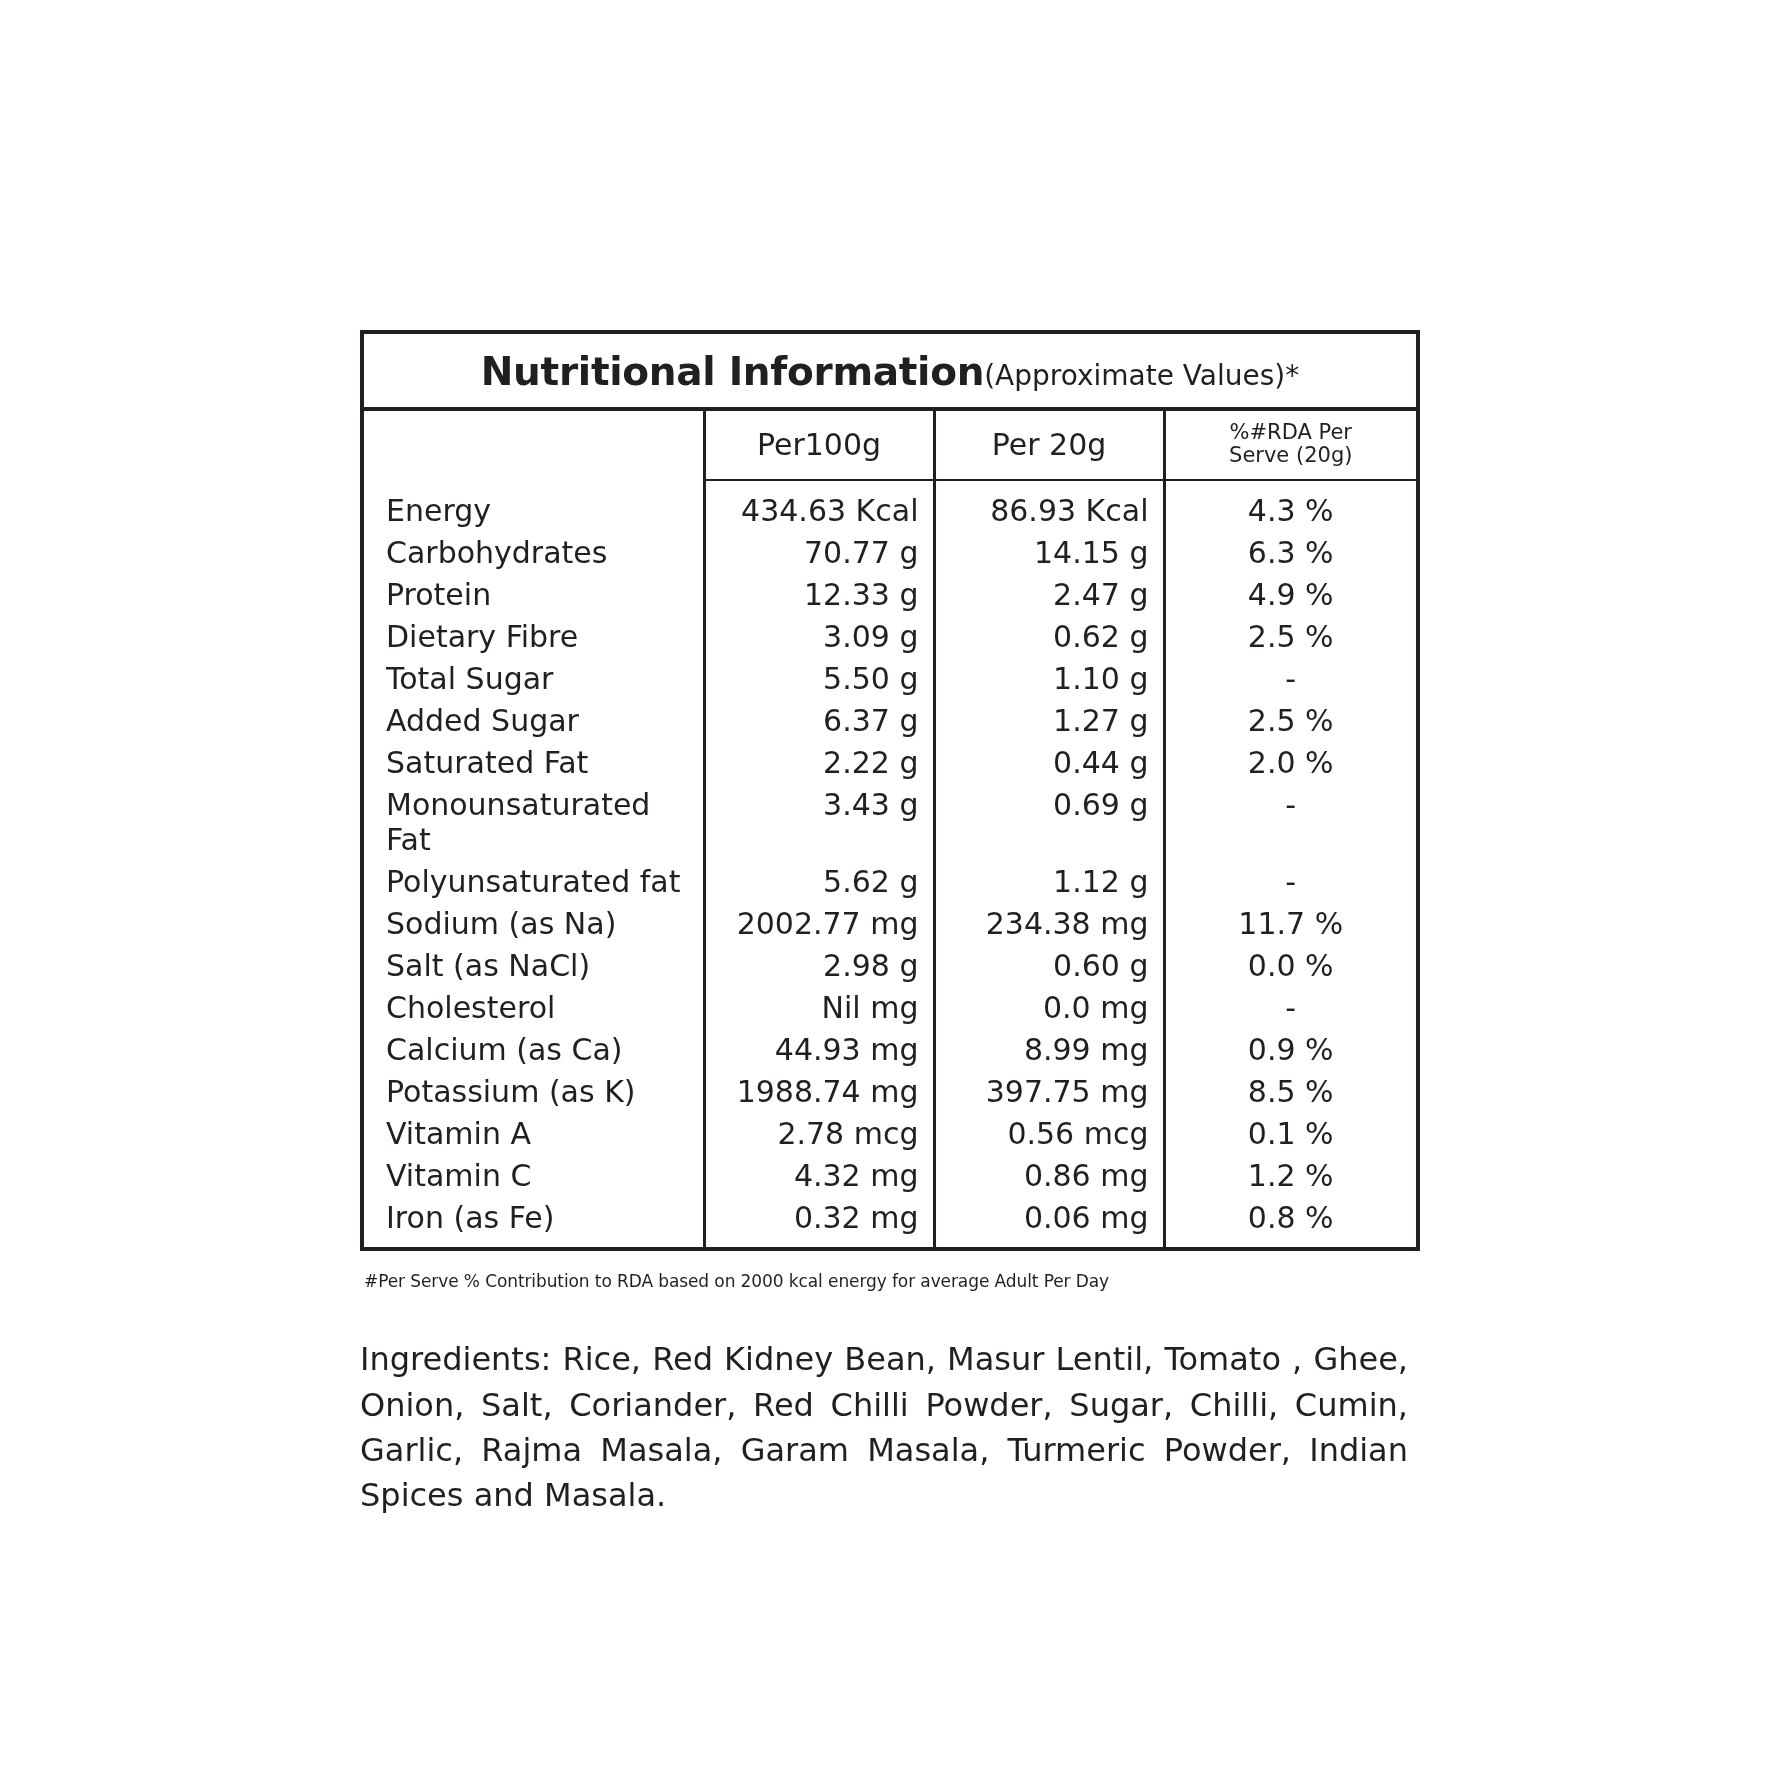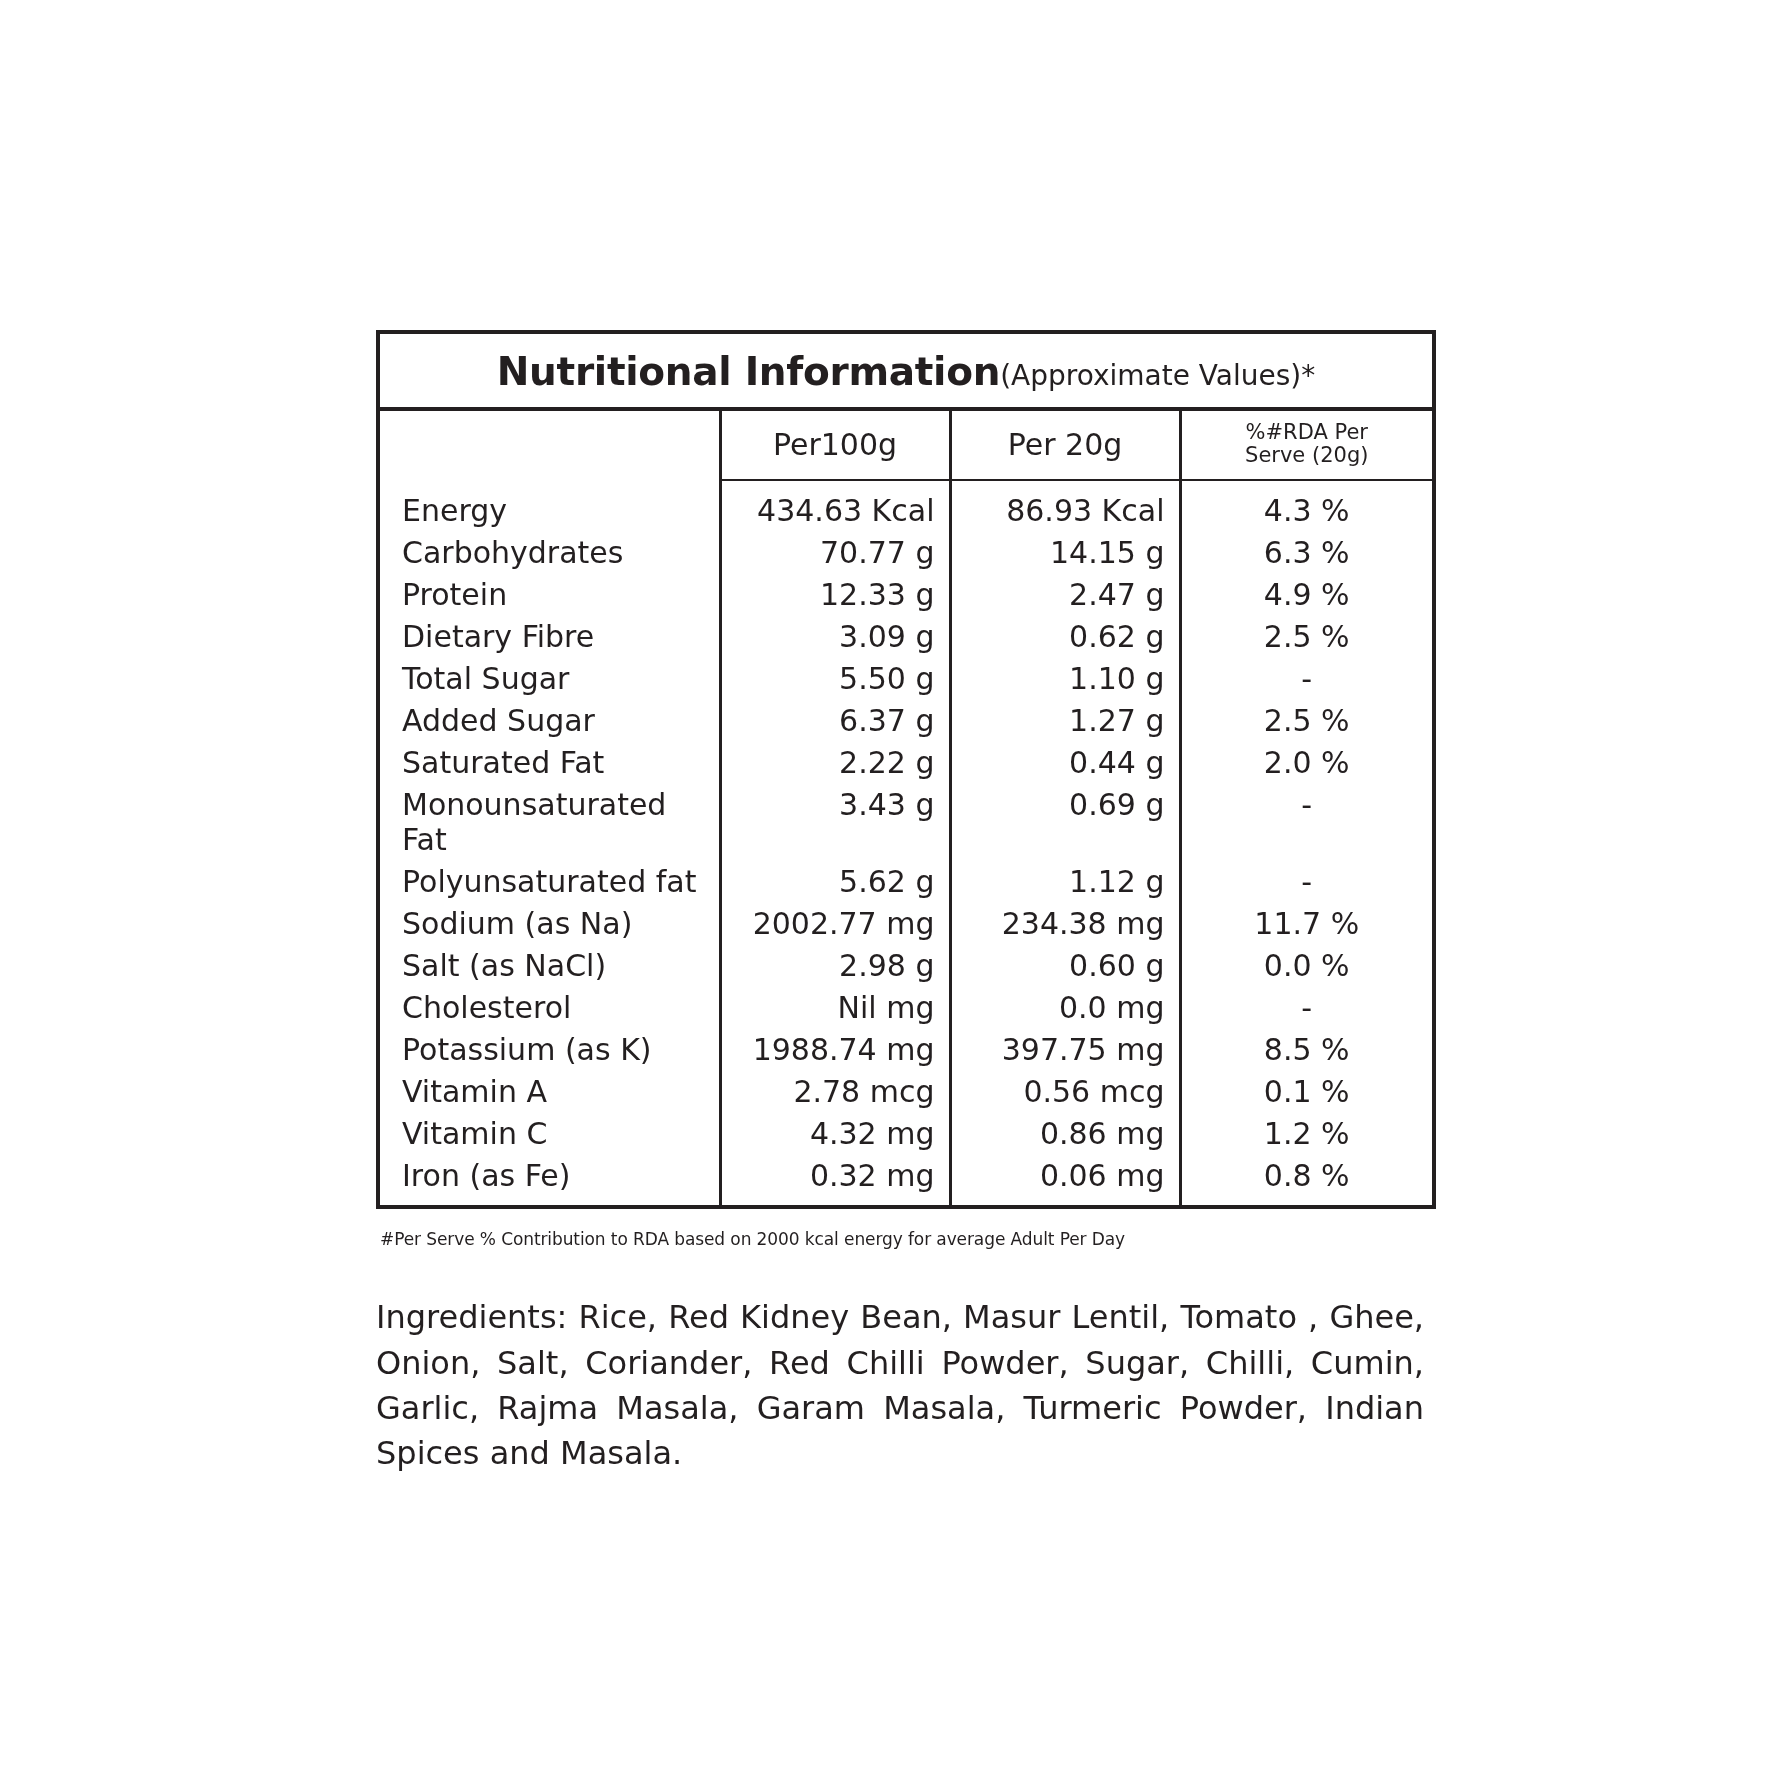--- a/index.html
+++ b/index.html
@@ -11,21 +11,21 @@
     height: 1780px;
     background: #ffffff;
     font-family: "DejaVu Sans", "Liberation Sans", sans-serif;
     color: #231f20;
     position: relative;
     overflow: hidden;
   }
 
   .sheet {
     position: absolute;
-    left: 376px;
+    left: 360px;
     top: 330px;
     width: 1060px;
   }
 
   
   .panel {
     border: 4px solid #231f20;
     box-sizing: border-box;
     width: 1060px;
     padding: 0;
@@ -218,20 +218,26 @@
           <td class="val v20">0.60 g</td>
           <td class="rda">0.0 %</td>
         </tr>
         <tr>
           <td class="name">Cholesterol</td>
           <td class="val v100">Nil mg</td>
           <td class="val v20">0.0 mg</td>
           <td class="rda">-</td>
         </tr>
         <tr>
+          <td class="name">Calcium (as Ca)</td>
+          <td class="val v100">44.93 mg</td>
+          <td class="val v20">8.99 mg</td>
+          <td class="rda">0.9 %</td>
+        </tr>
+        <tr>
           <td class="name">Potassium (as K)</td>
           <td class="val v100">1988.74 mg</td>
           <td class="val v20">397.75 mg</td>
           <td class="rda">8.5 %</td>
         </tr>
         <tr>
           <td class="name">Vitamin A</td>
           <td class="val v100">2.78 mcg</td>
           <td class="val v20">0.56 mcg</td>
           <td class="rda">0.1 %</td>

